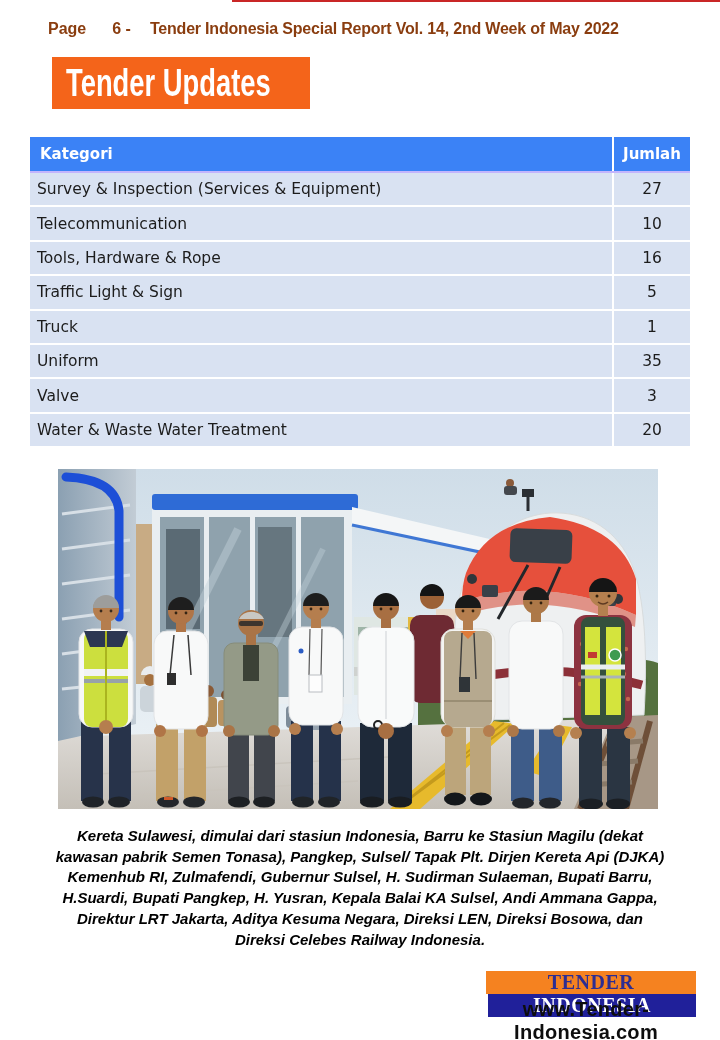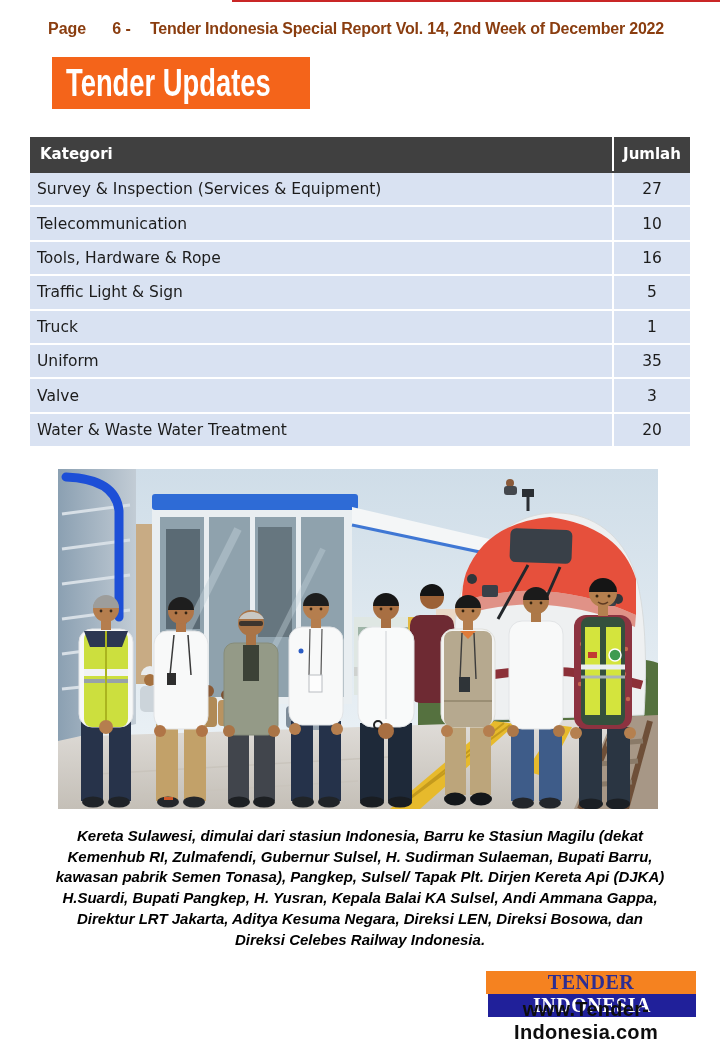--- a/index.html
+++ b/index.html
@@ -18,22 +18,22 @@
 
   
   .banner{position:absolute;left:28px;top:57px;width:258px;height:52px;background:#f4641a;
           display:flex;align-items:center;margin-left:24px;}
   .banner .banner-text{display:inline-block;color:#ffffff;font-weight:bold;font-size:38px;
           font-family:"Liberation Sans",sans-serif;transform:scale(0.72,1.02);
           transform-origin:left center;margin-left:14px;white-space:nowrap;letter-spacing:0px;}
 
   
   .tbl{position:absolute;left:30px;top:137px;width:660px;font-family:"DejaVu Sans",sans-serif;}
-  .tbl-header{display:flex;height:34px;background:#404040;color:#ffffff;font-weight:bold;
-              font-size:15px;border-bottom:2px solid #404040;}
+  .tbl-header{display:flex;height:34px;background:#3b82f6;color:#ffffff;font-weight:bold;
+              font-size:15px;border-bottom:2px solid #c4b5fd;}
   .tbl-header .c1{width:582px;display:flex;align-items:center;padding-left:10px;box-sizing:border-box;}
   .tbl-header .c2{width:78px;display:flex;align-items:center;justify-content:center;
                   border-left:2px solid #ffffff;box-sizing:border-box;}
   .tbl-row{display:flex;height:32.4px;background:#d9e2f2;border-bottom:2px solid #ffffff;
            color:#1c1c1c;font-size:15.5px;}
   .tbl-row .c1{width:582px;display:flex;align-items:center;padding-left:7px;box-sizing:border-box;}
   .tbl-row .c2{width:78px;display:flex;align-items:center;justify-content:center;
                border-left:2px solid #ffffff;box-sizing:border-box;}
 
   
@@ -59,21 +59,21 @@
 </head>
 <body>
 
 <div class="page">
 
   <div class="top-rule"></div>
 
   <div class="page-header">
     <span class="lbl">Page</span>
     <span class="num">6 -</span>
-    <span class="ttl">Tender Indonesia Special Report Vol. 14, 2nd Week of December 2022</span>
+    <span class="ttl">Tender Indonesia Special Report Vol. 14, 2nd Week of May 2022</span>
   </div>
 
   <div class="banner">
     <span class="banner-text">Tender Updates</span>
   </div>
 
   <div class="tbl">
     <div class="tbl-header">
       <div class="c1">Kategori</div>
       <div class="c2">Jumlah</div>
@@ -349,22 +349,22 @@
       <circle cx="545" cy="124" r="14" fill="#b5804f"></circle>
       <path d="M531,123 a14,14 0 0 1 28,0 z" fill="#151515"></path>
       <circle cx="539" cy="127" r="1.5" fill="#33220f"></circle>
         <circle cx="551" cy="127" r="1.5" fill="#33220f"></circle>
       <path d="M540,133 q5,4 10,0" stroke="#5e3a22" stroke-width="1.5" fill="none"></path>
     </svg>
   </div>
 
   <div class="caption">
     <div>Kereta Sulawesi, dimulai dari stasiun Indonesia, Barru ke Stasiun Magilu (dekat</div>
+    <div>kawasan pabrik Semen Tonasa), Pangkep, Sulsel/ Tapak Plt. Dirjen Kereta Api (DJKA)</div>
     <div>Kemenhub RI, Zulmafendi, Gubernur Sulsel, H. Sudirman Sulaeman, Bupati Barru,</div>
-    <div>kawasan pabrik Semen Tonasa), Pangkep, Sulsel/ Tapak Plt. Dirjen Kereta Api (DJKA)</div>
     <div>H.Suardi, Bupati Pangkep, H. Yusran, Kepala Balai KA Sulsel, Andi Ammana Gappa,</div>
     <div>Direktur LRT Jakarta, Aditya Kesuma Negara, Direksi LEN, Direksi Bosowa, dan</div>
     <div>Direksi Celebes Railway Indonesia.</div>
   </div>
 
   <div class="footer-logo">
     <div class="logo-row">
       <span class="logo-tender">TENDER</span>
       <span class="logo-indonesia">INDONESIA</span>
     </div>

